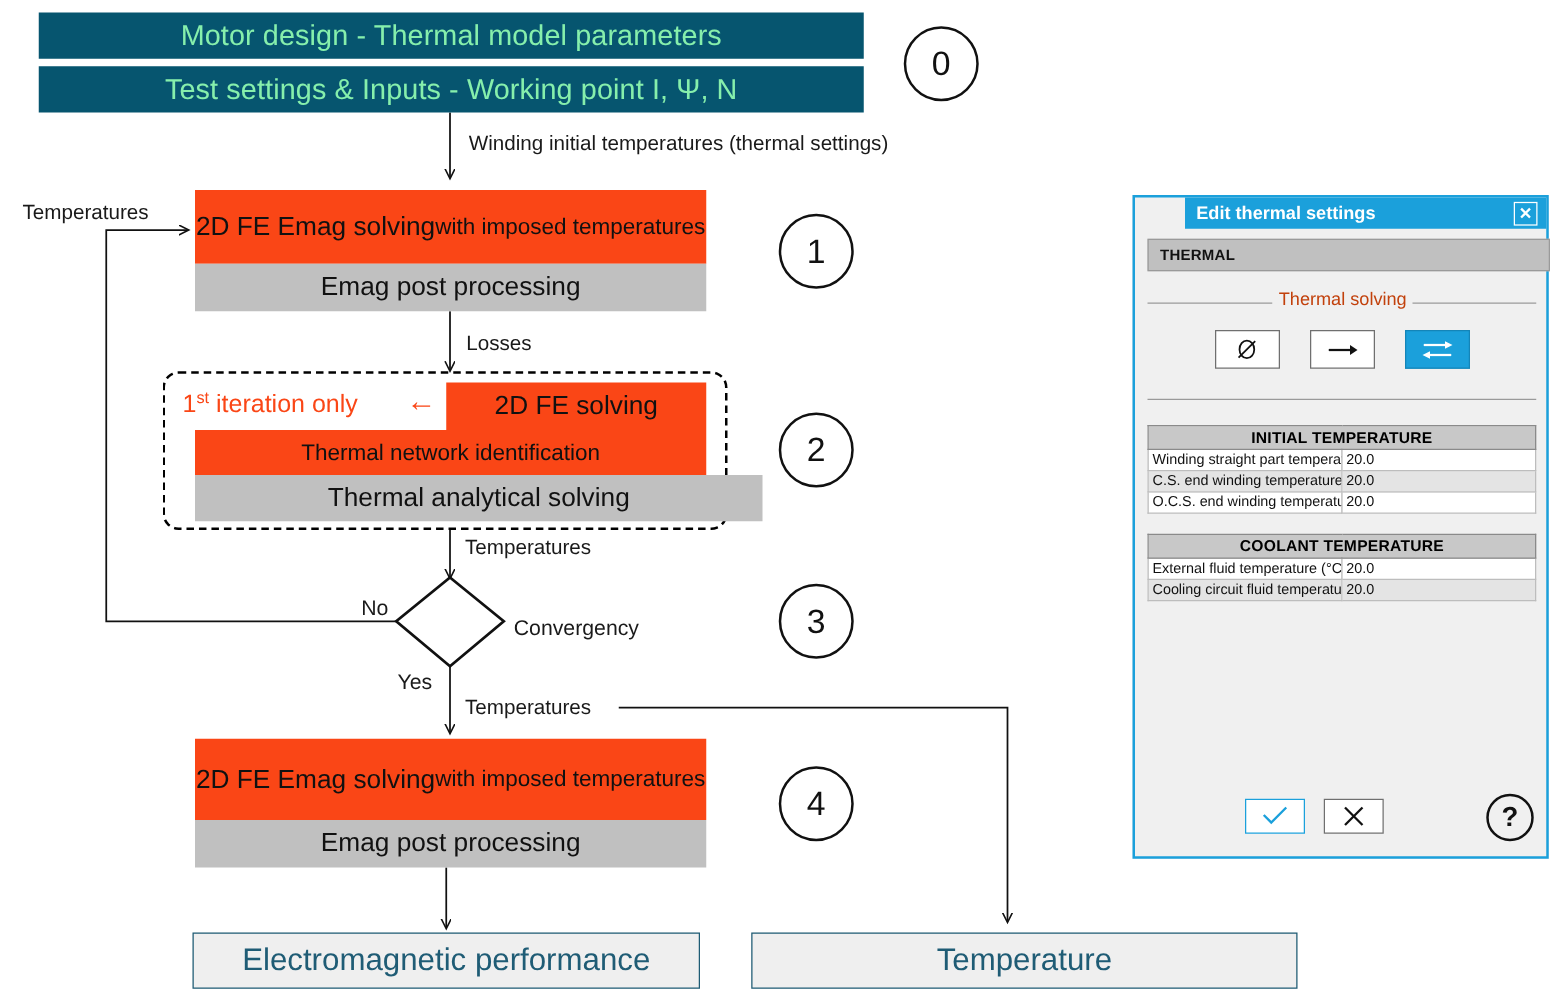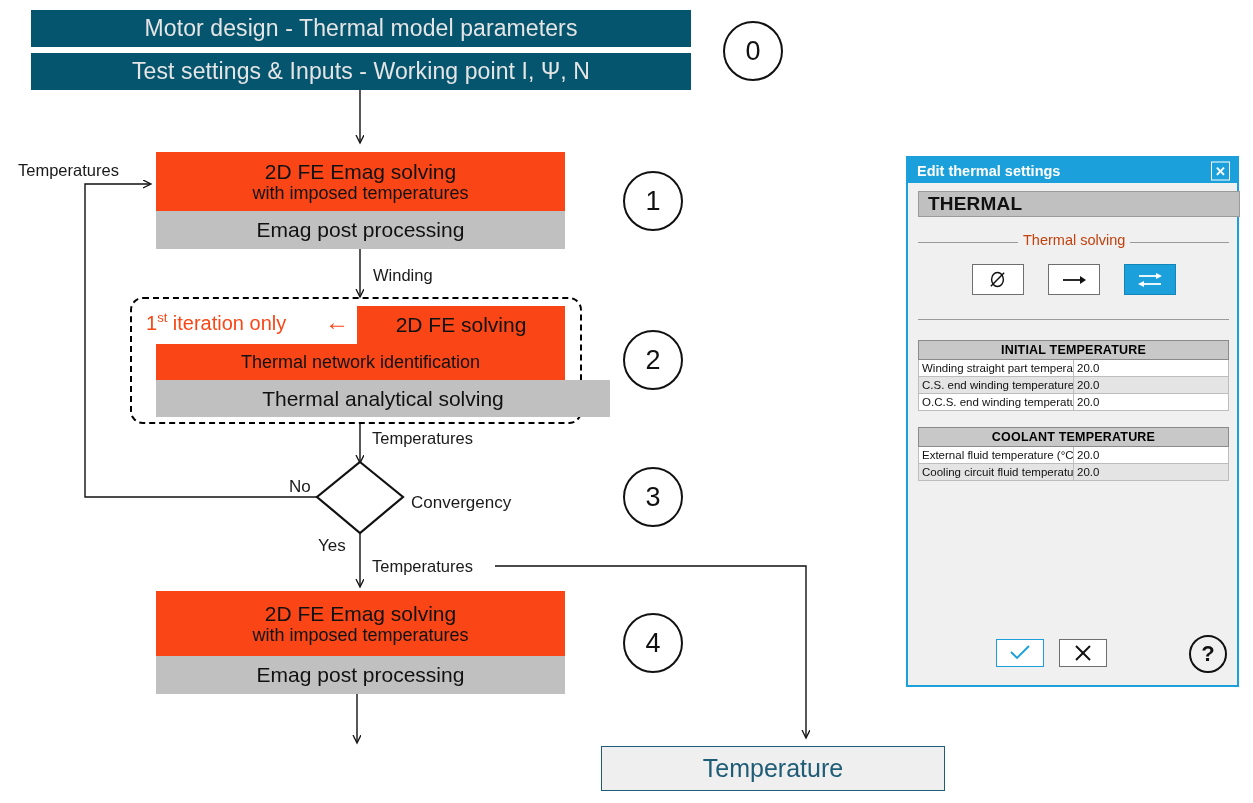--- a/index.html
+++ b/index.html
@@ -18,37 +18,36 @@
     overflow: hidden;
     background: #ffffff;
   }
 
   
   .abs { position: absolute; box-sizing: border-box; }
 
   
   .teal-bar {
     background: #06556F;
-    color: #e5e5e5;
+    color: #86efac;
     display: flex;
     align-items: center;
     justify-content: center;
     font-size: 23px;
     letter-spacing: .1px;
     white-space: nowrap;
   }
 
   
   .orange {
     background: #FA4616;
     color: #111111;
     display: flex;
     align-items: center;
     justify-content: center;
-    flex-direction: column;
     text-align: left;
     line-height: 1.12;
   }
   .grey {
     background: #C0C0C0;
     color: #111111;
     display: flex;
     align-items: center;
     justify-content: center;
     text-align: center;
@@ -134,21 +133,21 @@
     color: #ffffff;
     font-size: 13px;
     line-height: 1;
     display: flex; align-items: center; justify-content: center;
     font-weight: bold;
   }
   .dlg-section-head {
     background: #C0C0C0;
     border: 1px solid #9a9a9a;
     color: #111;
-    font-size: 19px;
+    font-size: 12px;
     font-weight: bold;
     display: flex;
     align-items: center;
     padding-left: 9px;
     letter-spacing: .2px;
   }
 
   .fieldset-label {
     position: relative;
     height: 20px;
@@ -267,38 +266,41 @@
   <div class="abs teal-bar" style="left:31px; top:10px; width:660px; height:37px;">
     <span>Motor design - Thermal model parameters</span>
   </div>
   <div class="abs teal-bar" style="left:31px; top:53px; width:660px; height:37px;">
     <span>Test settings &amp; Inputs - Working point I, Ψ, N</span>
   </div>
   <div class="abs step-circle" style="left:723px; top:21px; width:60px; height:60px;">
     <span>0</span>
   </div>
 
+  <div class="abs edge-label" style="left:375px; top:106px;">
+    <span>Winding initial temperatures (thermal settings)</span>
+  </div>
 
   <div class="abs edge-label" style="left:18px; top:161px;">
     <span>Temperatures</span>
   </div>
 
   <div class="abs orange" style="left:156px; top:152px; width:409px; height:59px;">
     <div class="blk-line1">2D FE Emag solving</div>
     <div class="blk-line2">with imposed temperatures</div>
   </div>
   <div class="abs grey" style="left:156px; top:211px; width:409px; height:38px;">
     <span class="blk-single">Emag post processing</span>
   </div>
   <div class="abs step-circle" style="left:623px; top:171px; width:60px; height:60px;">
     <span>1</span>
   </div>
 
   <div class="abs edge-label" style="left:373px; top:266px;">
-    <span>Winding</span>
+    <span>Losses</span>
   </div>
 
   <div class="abs dashed-group" style="left:130px; top:297px; width:452px; height:127px;"></div>
 
   <div class="abs first-iter" style="left:146px; top:310px;">
     <span>1</span><sup>st</sup><span> iteration only</span>
   </div>
   <div class="abs arrow-left-glyph" style="left:325px; top:310px;">
     <span>←</span>
   </div>
@@ -341,25 +343,28 @@
     <div class="blk-line1">2D FE Emag solving</div>
     <div class="blk-line2">with imposed temperatures</div>
   </div>
   <div class="abs grey" style="left:156px; top:656px; width:409px; height:38px;">
     <span class="blk-single">Emag post processing</span>
   </div>
   <div class="abs step-circle" style="left:623px; top:613px; width:60px; height:60px;">
     <span>4</span>
   </div>
 
-  <div class="abs out-box" style="left:601px; top:746px; width:344px; height:45px;">
+  <div class="abs out-box" style="left:154px; top:746px; width:406px; height:45px;">
+    <span>Electromagnetic performance</span>
+  </div>
+  <div class="abs out-box" style="left:601px; top:746px; width:437px; height:45px;">
     <span>Temperature</span>
   </div>
 
-  <div class="abs dialog" style="left:906px; top:156px; width:333px; height:531px;">
+  <div class="abs dialog" style="left:906px; top:156px; width:333px; height:531px;padding-left:40px;">
 
     <div class="dlg-title" style="height:25px;">
       <span>Edit thermal settings</span>
       <span class="dlg-close">
         <span>✕</span>
       </span>
     </div>
 
     <div class="dlg-section-head" style="position:absolute; left:10px; top:33px; width:311px; height:24px;">
       <span>THERMAL</span>

